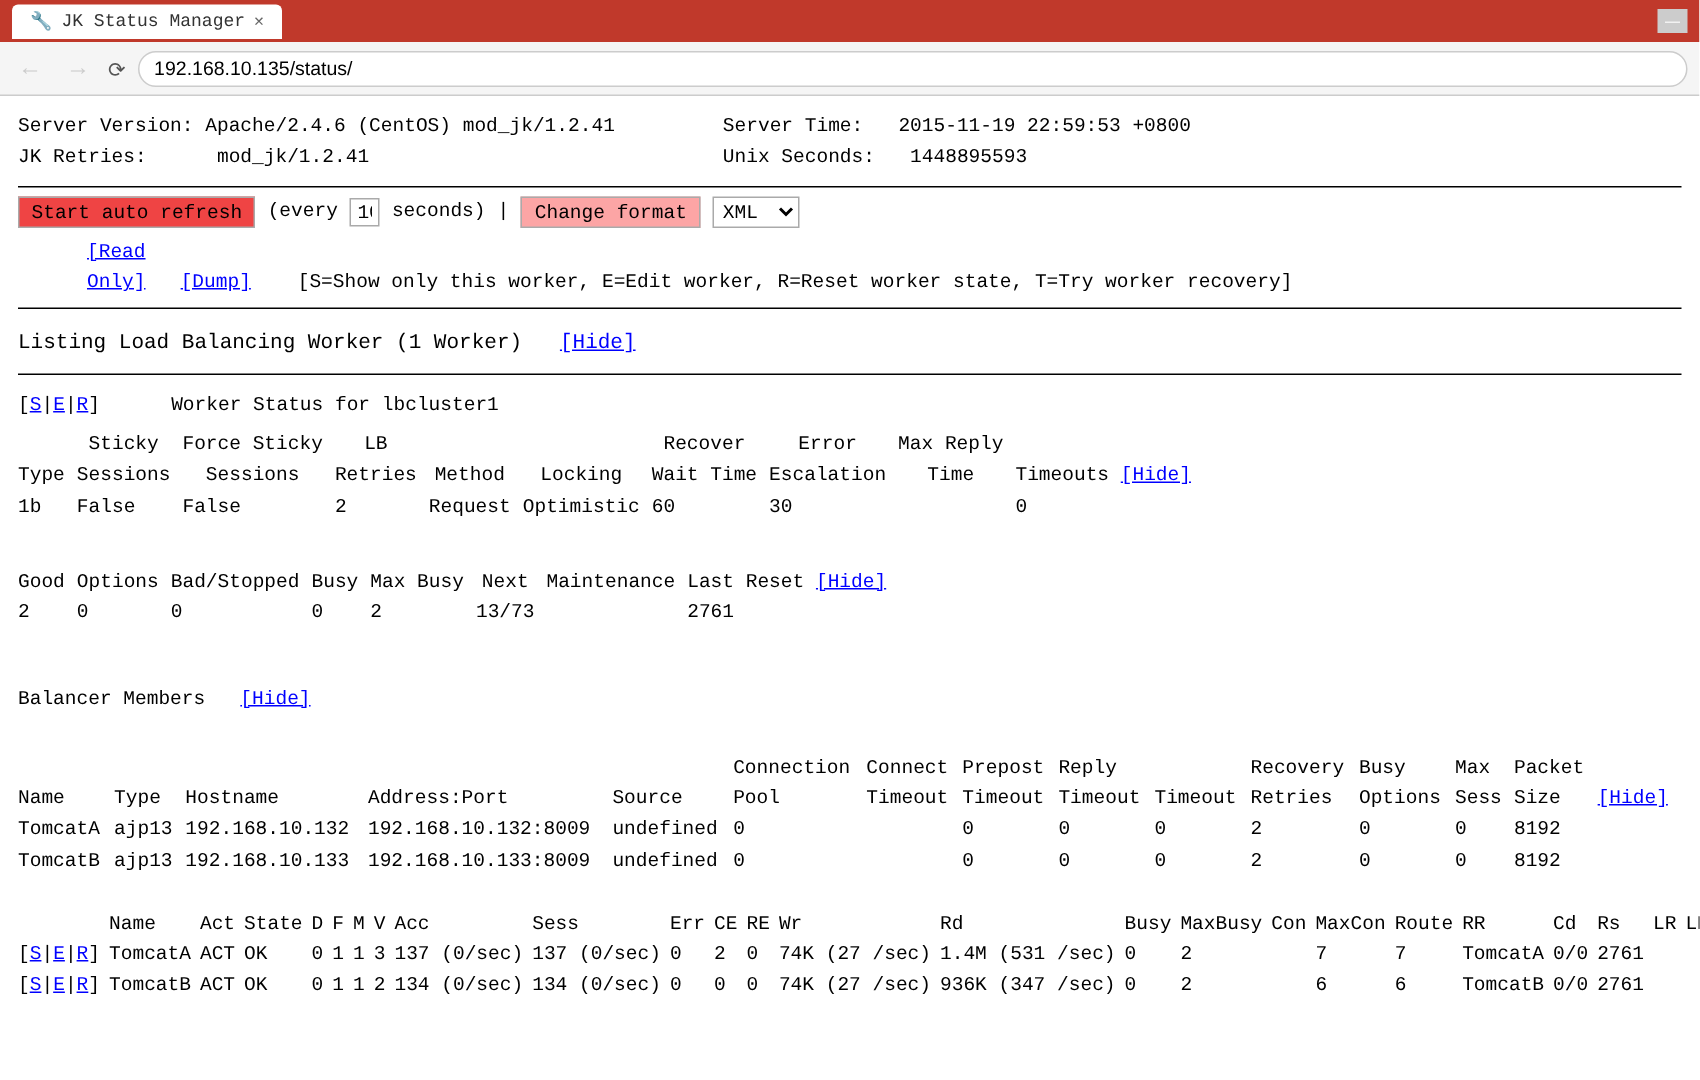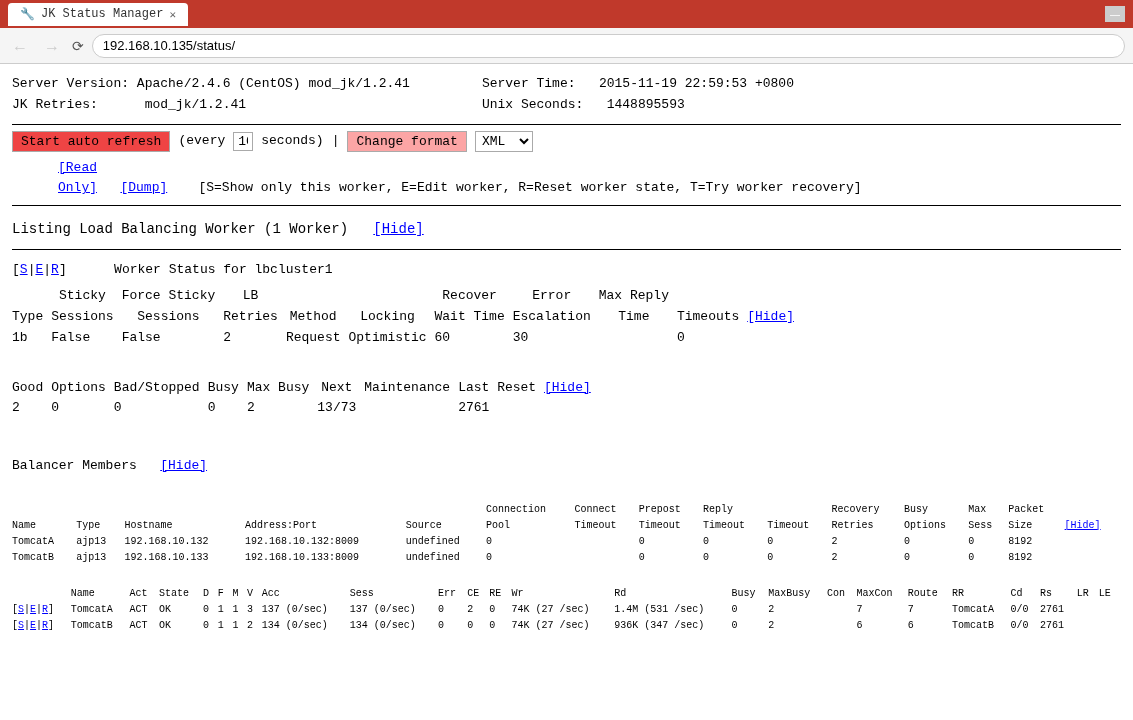--- a/index.html
+++ b/index.html
@@ -172,21 +172,21 @@
     }
 
     .section-label {
       font-weight: normal;
       margin: 8px 0 4px 0;
     }
 
     .members-table {
       border-collapse: collapse;
       font-family: 'Courier New', Courier, monospace;
-      font-size: 10px;
+      font-size: 13px;
       width: 100%;
     }
     .members-table th {
       text-align: left;
       font-weight: normal;
       padding: 0 6px 0 0;
       white-space: nowrap;
     }
     .members-table td {
       padding: 0 6px 0 0;

